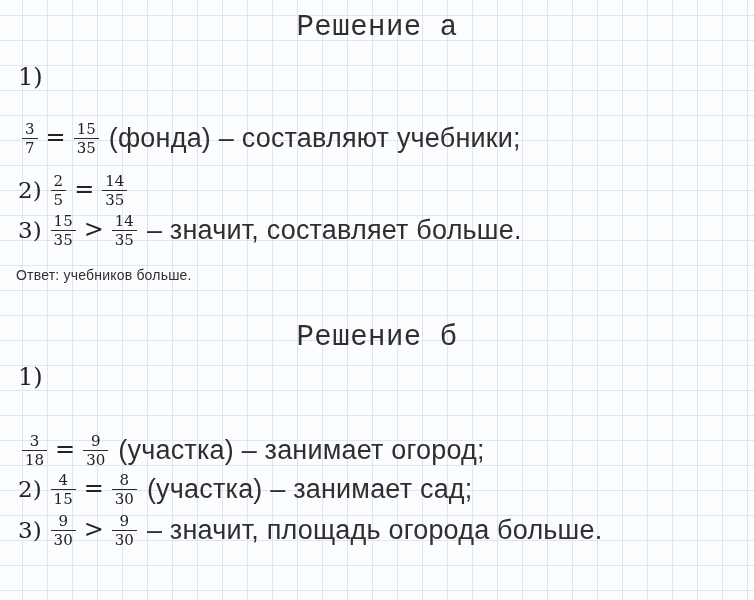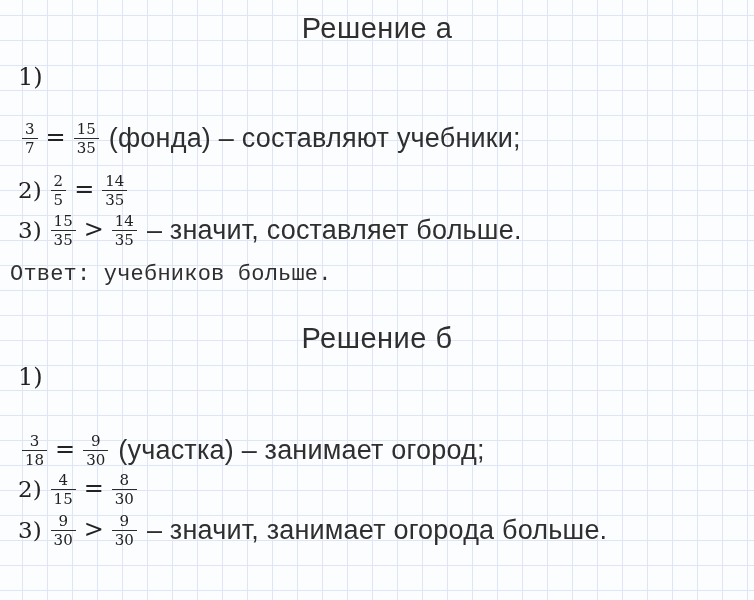--- a/index.html
+++ b/index.html
@@ -22,21 +22,21 @@
     background-image:
       linear-gradient(to right, var(--grid) 1px, transparent 1px),
       linear-gradient(to bottom, var(--grid) 1px, transparent 1px);
     background-size: 25px 25px;
     background-position: -3px 15px;
   }
   .title {
     position: absolute; left: 0; width: 100%;
     margin: 0; text-align: center;
     font-size: 29px; font-weight: 400; line-height: 32px;
-    color: var(--ink); letter-spacing: 0.5px;
+    color: var(--ink); letter-spacing: 0.5px; font-family: Liberation Mono, monospace;
   }
   .marker {
     position: absolute; left: 18px;
     font-family: "DejaVu Serif", serif;
     font-size: 24px; line-height: 26px; color: var(--mathink);
   }
   .row {
     position: absolute; left: 18px; height: 46px;
     display: flex; align-items: center; white-space: nowrap;
   }
@@ -56,24 +56,23 @@
   .op {
     font-family: "DejaVu Serif", serif;
     font-size: 24px; color: var(--mathink);
     margin: 0 8px; position: relative; top: -1px;
   }
   .eqtext {
     font-size: 27px; color: var(--ink);
     margin-left: 10px; letter-spacing: 0.2px;
   }
   .answer {
-    position: absolute; left: 10px;
-    font-size: 22px; line-height: 24px; color: var(--ink);
+    position: absolute; left: 16px;
+    font-size: 14px; line-height: 24px; color: var(--ink);
     letter-spacing: 0.2px;
-    font-family: Liberation Mono, monospace;
   }
 </style>
 </head>
 <body>
 
 <div id="sheet">
 
   <h1 class="title" style="top:12px">Решение а</h1>
 
   <div class="marker" style="top:64px">1)</div>
@@ -141,30 +140,31 @@
     <span class="lbl">2)</span>
     <span class="frac">
       <span class="num">4</span>
       <span class="den">15</span>
     </span>
     <span class="op">=</span>
     <span class="frac">
       <span class="num">8</span>
       <span class="den">30</span>
     </span>
+    <span class="eqtext">(участка) – занимает сад;</span>
   </div>
 
   <div class="row" style="top:507px">
     <span class="lbl">3)</span>
     <span class="frac">
       <span class="num">9</span>
       <span class="den">30</span>
     </span>
     <span class="op">&gt;</span>
     <span class="frac">
       <span class="num">9</span>
       <span class="den">30</span>
     </span>
-    <span class="eqtext">– значит, занимает огорода больше.</span>
+    <span class="eqtext">– значит, площадь огорода больше.</span>
   </div>
 
 
 </div>
 
 </body></html>

